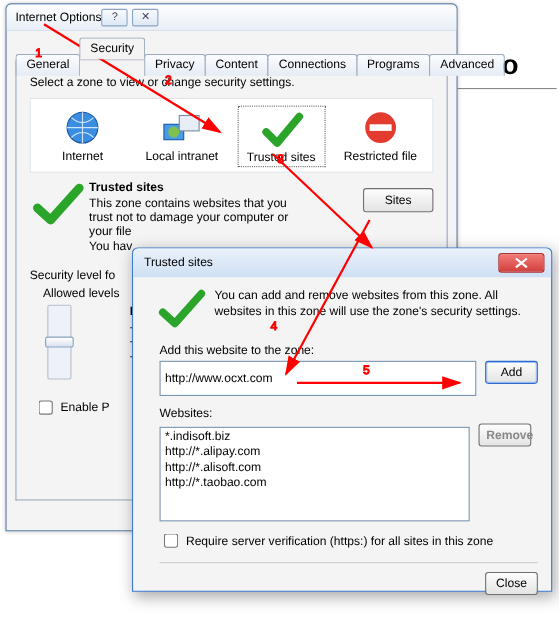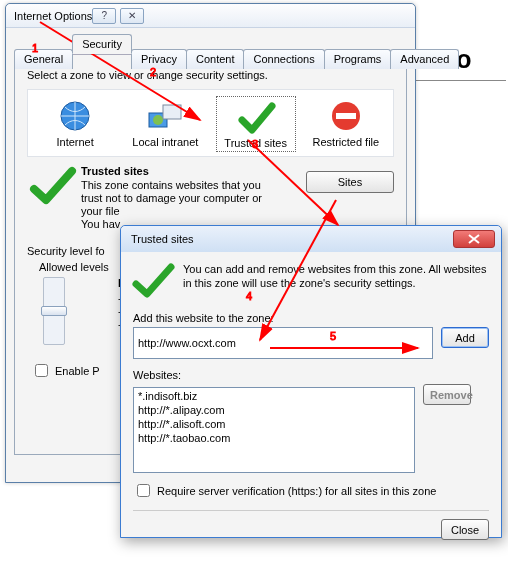--- a/index.html
+++ b/index.html
@@ -22,40 +22,40 @@
   .zones { border:1px solid #dfe3e9; background:#fff; display:flex; justify-content:space-around; padding:6px 2px 4px 2px;}
   .zone { width:80px; text-align:center; padding:2px 0; }
   .zone .ic { width:40px; height:36px; margin:0 auto 2px auto; display:flex; align-items:center; justify-content:center;}
   .zone .lbl { font-size:11px;}
   .zone.sel { border:1px dotted #666; }
   .ts-row { display:flex; align-items:flex-start; margin-top:8px;}
   .big-check { width:46px; height:40px; margin:0 6px 0 2px; display:flex; align-items:center; justify-content:center;}
   .ts-info { flex:1;}
   .ts-info .hd { font-weight:bold; margin-bottom:2px;}
   .ts-info .tx { color:#000; line-height:13px;}
-  .sites-btn { width:88px; height:22px; margin-left:auto; margin-top:6px; border:1px solid #707070; border-radius:3px; background:linear-gradient(#fdfdfd,#e4e4e4); cursor:pointer;}
+  .sites-btn { width:64px; height:22px; margin-left:auto; margin-top:6px; border:1px solid #707070; border-radius:3px; background:linear-gradient(#fdfdfd,#e4e4e4); cursor:pointer;}
   .sec-level { margin-top:14px;}
   .sec-level .hd { margin-bottom:4px;}
   .sec-level .sub { margin-left:12px;}
   .slider-row { display:flex; align-items:flex-start; margin-top:4px; gap:10px;}
   .slider { width:22px; height:68px; border:1px solid #b5bfcd; background:#eef2f8; border-radius:2px; position:relative; margin-left:16px;}
   .slider .thumb { position:absolute; left:-3px; top:28px; width:26px; height:10px; background:linear-gradient(#fff,#d9e2ef); border:1px solid #8aa1bd; border-radius:2px;}
   .med-col .b { font-weight:bold; margin-bottom:2px;}
   .med-col div { font-size:11px; color:#000; line-height:13px;margin-left:43px;}
   .chk-row { display:flex; align-items:center; gap:4px; margin-top:16px; margin-left:4px;}
   input[type=checkbox] { width:13px; height:13px;}
   
   .ts-window { position:absolute; left:120px; top:225px; width:382px; height:313px; border:1px solid #3b7bd1; border-radius:5px 5px 0 0; background:#f4f4f4; box-shadow:2px 4px 14px rgba(0,0,0,.35);}
   .ts-title { height:26px; background:linear-gradient(#6fa8e6,#3f77c1); border-radius:5px 5px 0 0; display:flex; align-items:center; padding:0 6px 0 10px; color:#fff;}
   .ts-title .t { flex:1; color:#000; background:transparent;}
   .ts-title .t { color:#000;}
   .ts-title span.title-text{ color:#000; background:rgba(255,255,255,.0);}
   .ts-title { background:linear-gradient(#eaf1fb,#cfe0f4);}
   .close-btn { width:42px; height:18px; border:1px solid #a33; border-radius:3px; background:linear-gradient(#f27b78,#d1403c); color:#fff; display:flex; align-items:center; justify-content:center; cursor:pointer;}
-  .ts-body { padding:10px 12px 10px 12px;}
+  .ts-body { padding:10px 12px 10px 24px;}
   .ts-top { display:flex; gap:10px; align-items:flex-start;}
   .ts-top .txt { flex:1; line-height:14px;}
   .field-label { margin-top:12px; margin-bottom:3px;}
   .field-row { display:flex; gap:8px;}
   .txt-input { flex:1; height:32px; border:1px solid #7a93b0; padding:1px 4px; background:#fff;}
   .btn { width:48px; height:21px; border:1px solid #707070; border-radius:3px; background:linear-gradient(#fdfdfd,#e4e4e4); cursor:pointer;}
   .btn.primary { border:1px solid #2d6bd1; box-shadow:0 0 0 1px #9cc1f3 inset;}
   .btn[disabled] { color:#888;font-weight:bold;}
   .listbox { width:282px; height:86px; border:1px solid #7a93b0; background:#fff; overflow-y:scroll; padding:1px 2px; margin-top:3px;}
   .listbox div { padding:1px 2px;}

